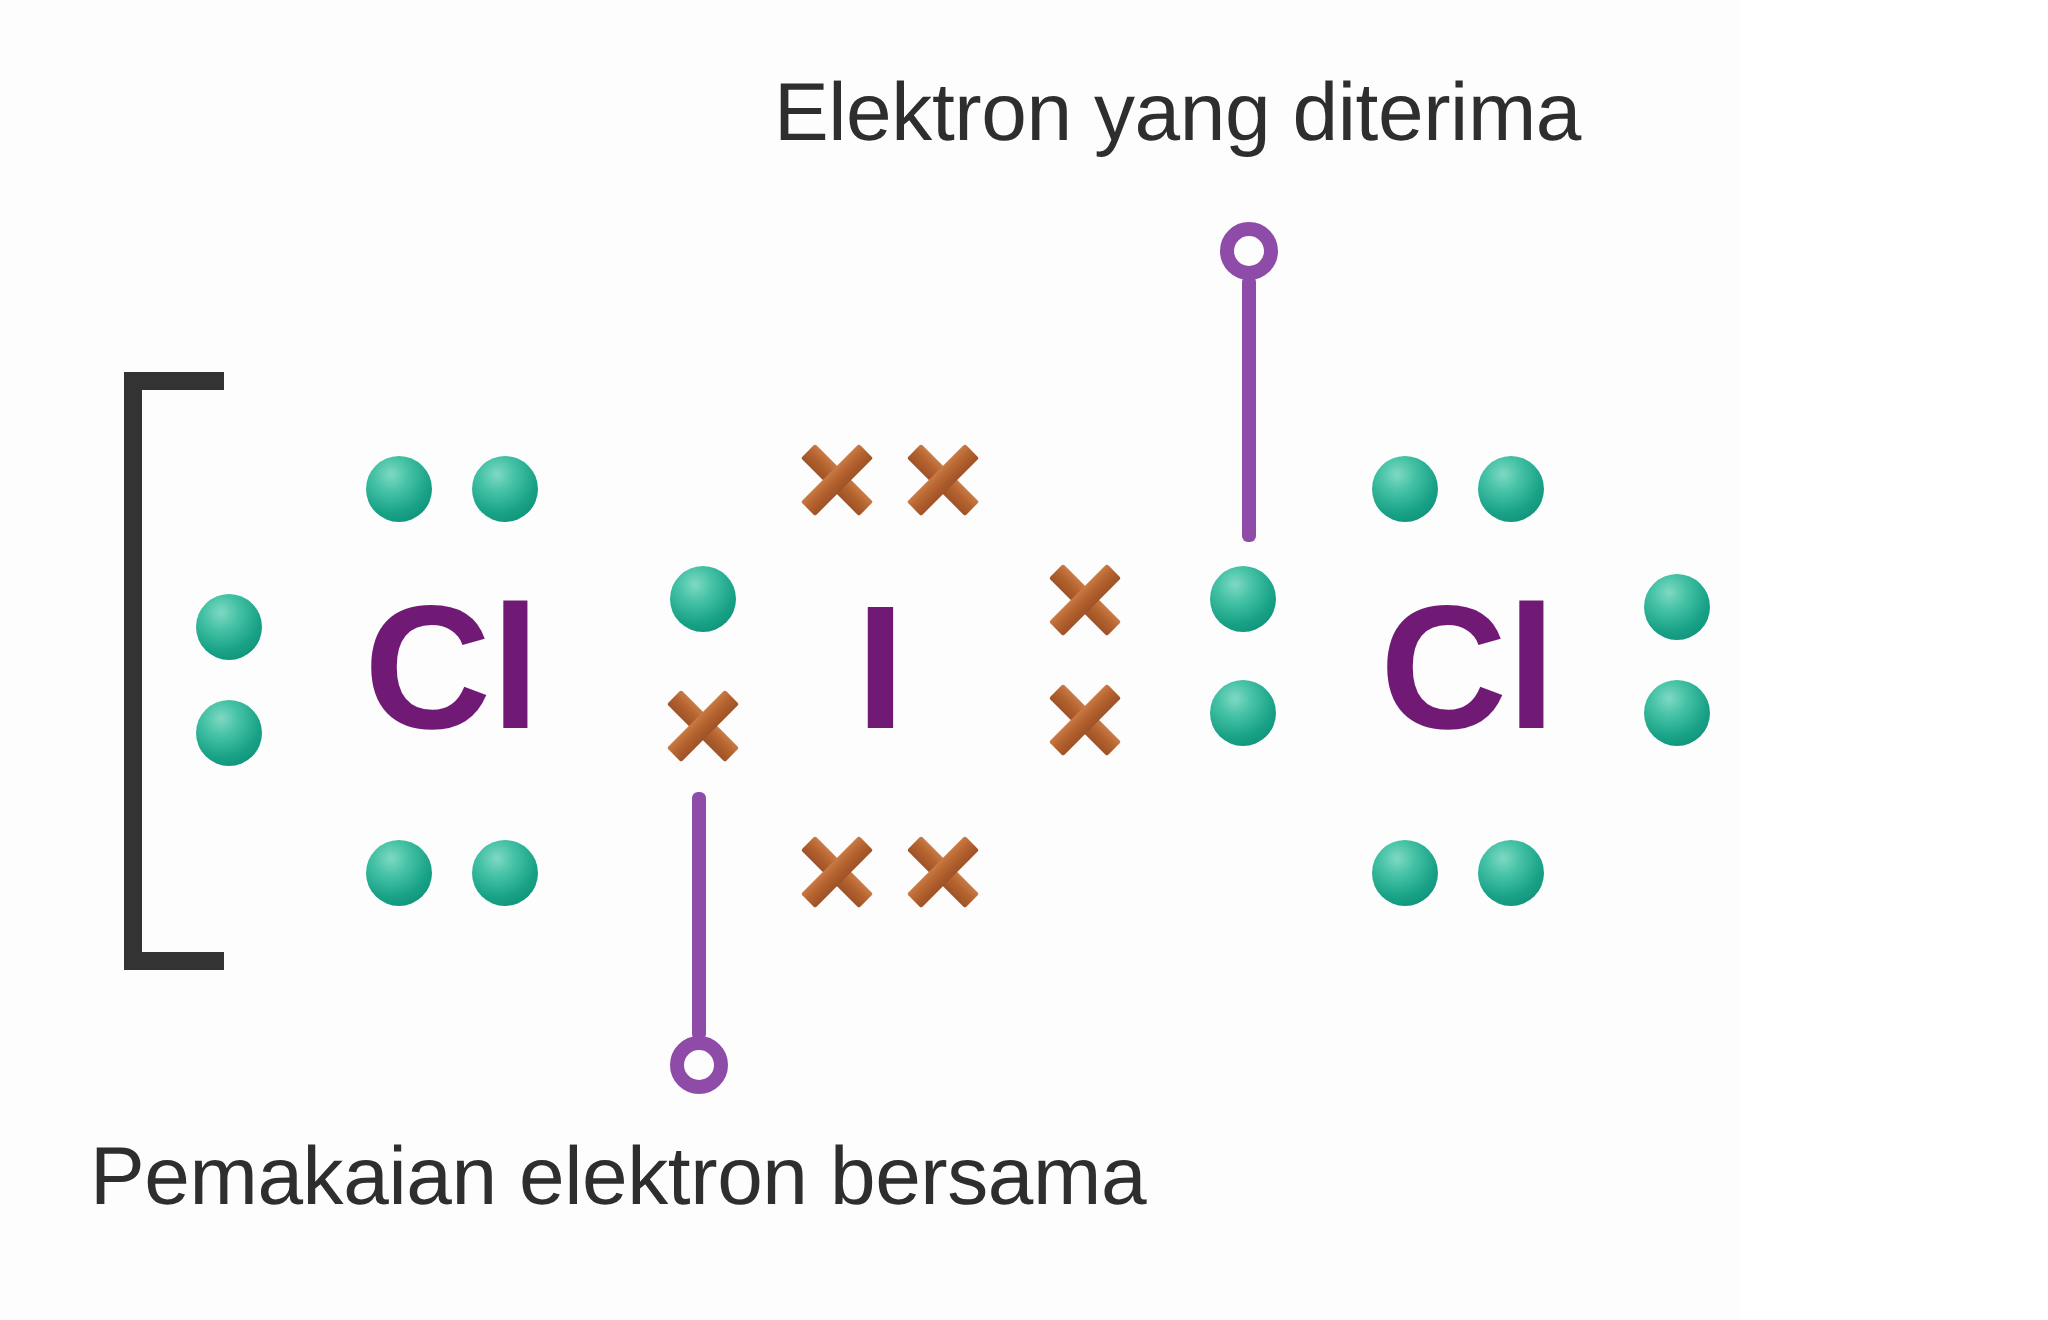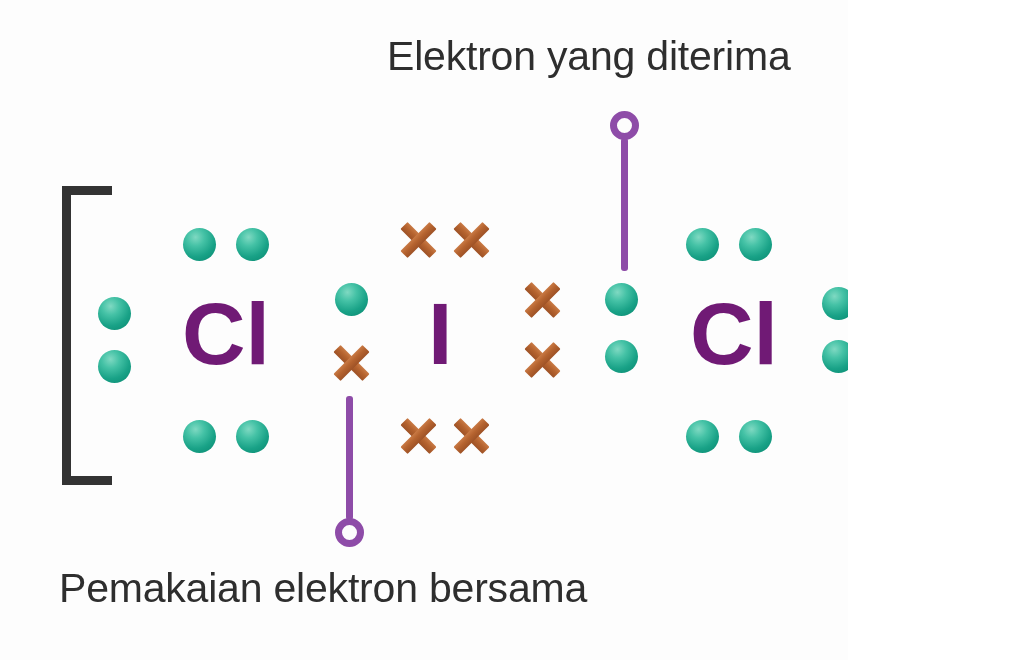--- a/index.html
+++ b/index.html
@@ -9,34 +9,35 @@
   }
   body {
     font-family: "Liberation Sans", sans-serif;
   }
   #stage {
     position: relative;
     width: 848px;
     height: 660px;
     background: #fdfdfd;
     overflow: hidden;
+    padding-left: 22px;
   }
 
   
   .callout-label {
     position: absolute;
     color: #2e2e2e;
     font-size: 41px;
     font-weight: 400;
     letter-spacing: -0.2px;
     white-space: nowrap;
     line-height: 1;
   }
   #label-top    { left: 387px; top: 36px; }
-  #label-bottom { left: 59px;  top: 568px; }
+  #label-bottom { left: 45px;  top: 568px; }
 
   
   .pin-line {
     position: absolute;
     width: 7px;
     background: #8e4ca8;
     border-radius: 3px;
   }
   .pin-circle {
     position: absolute;

